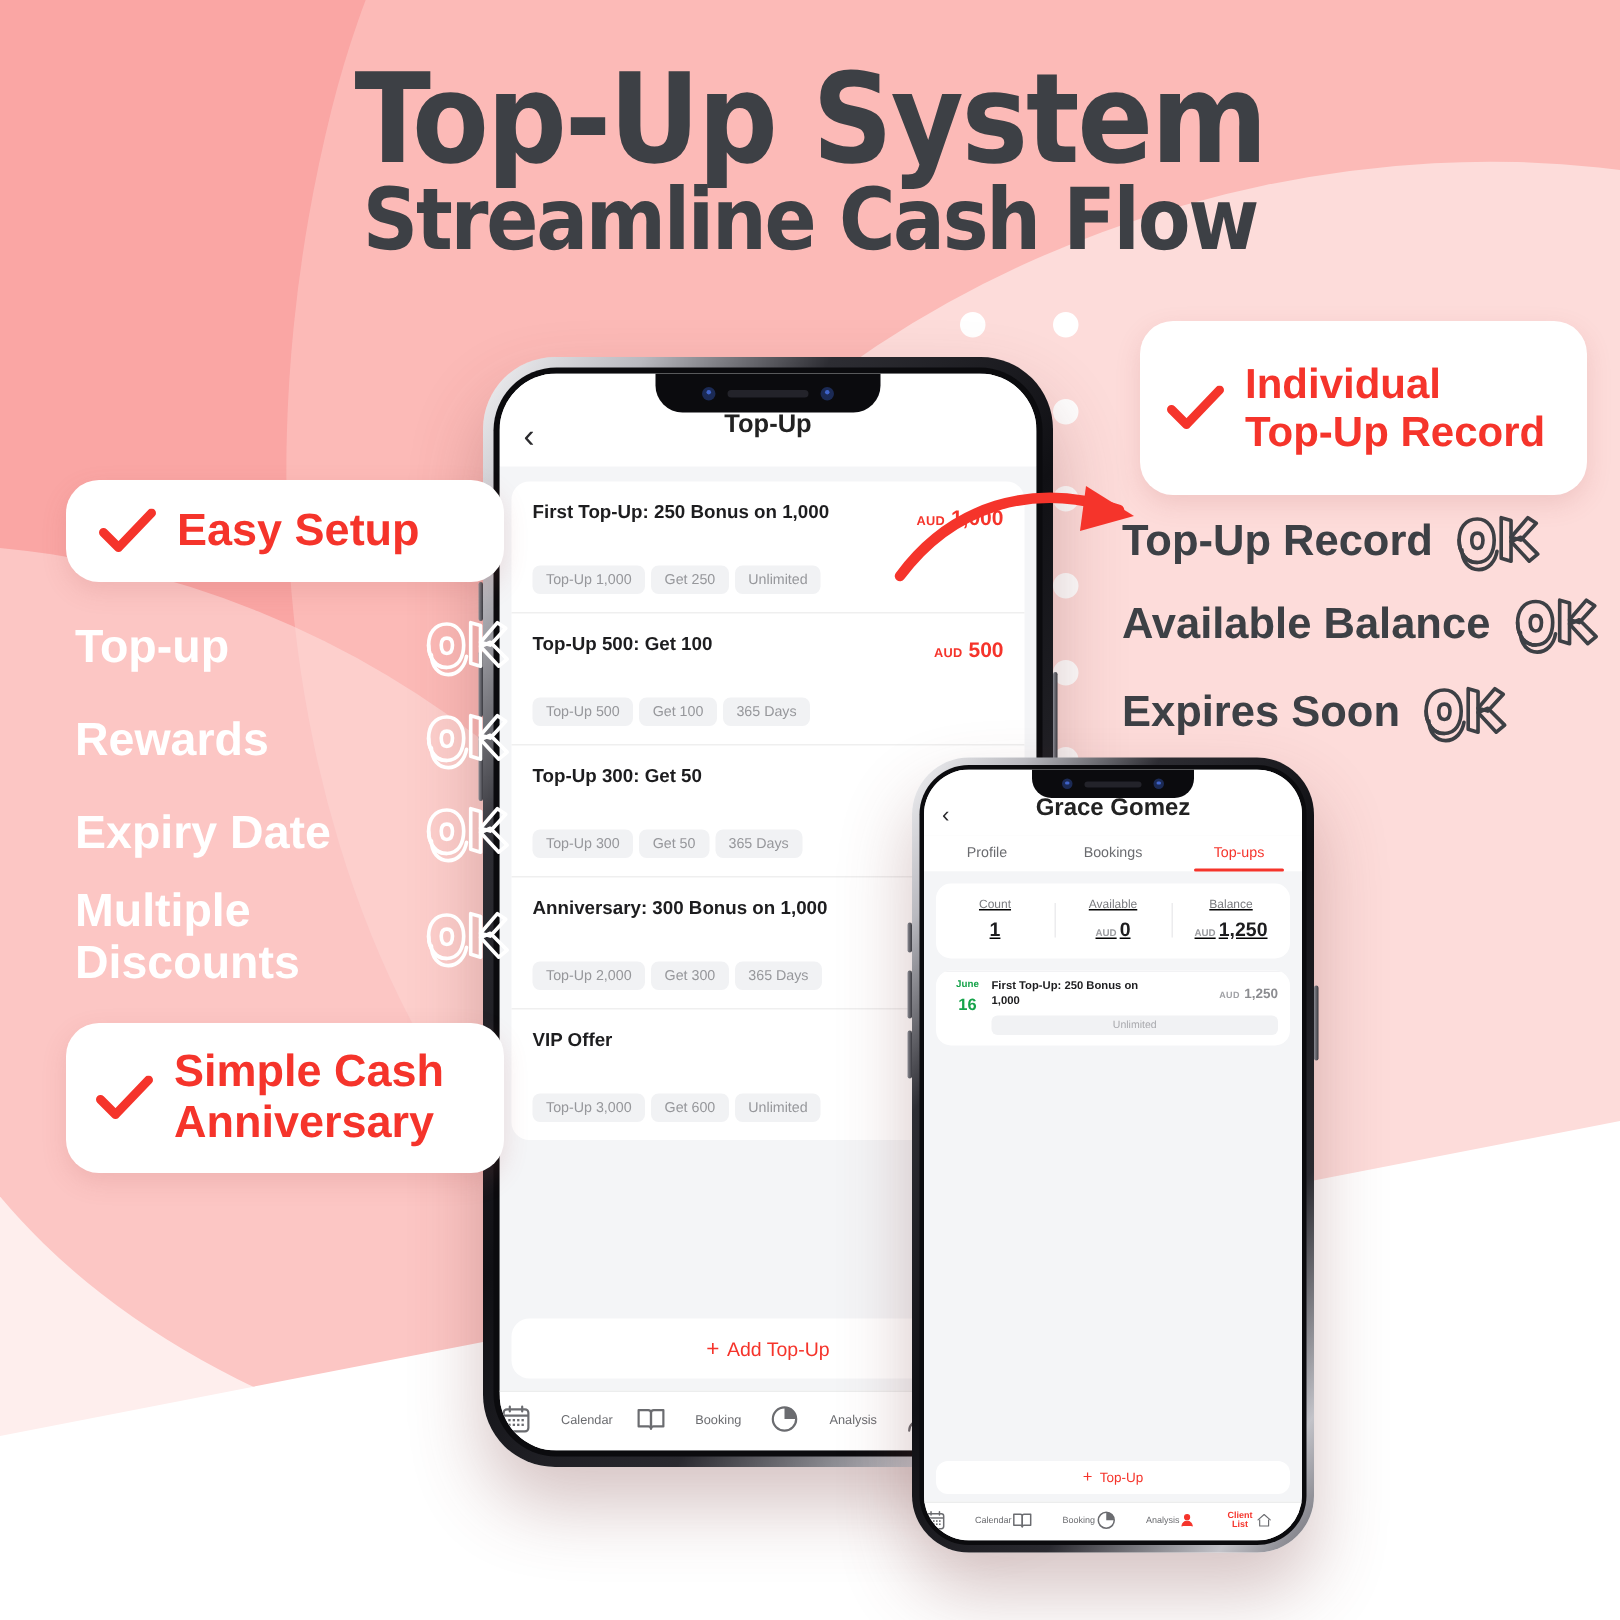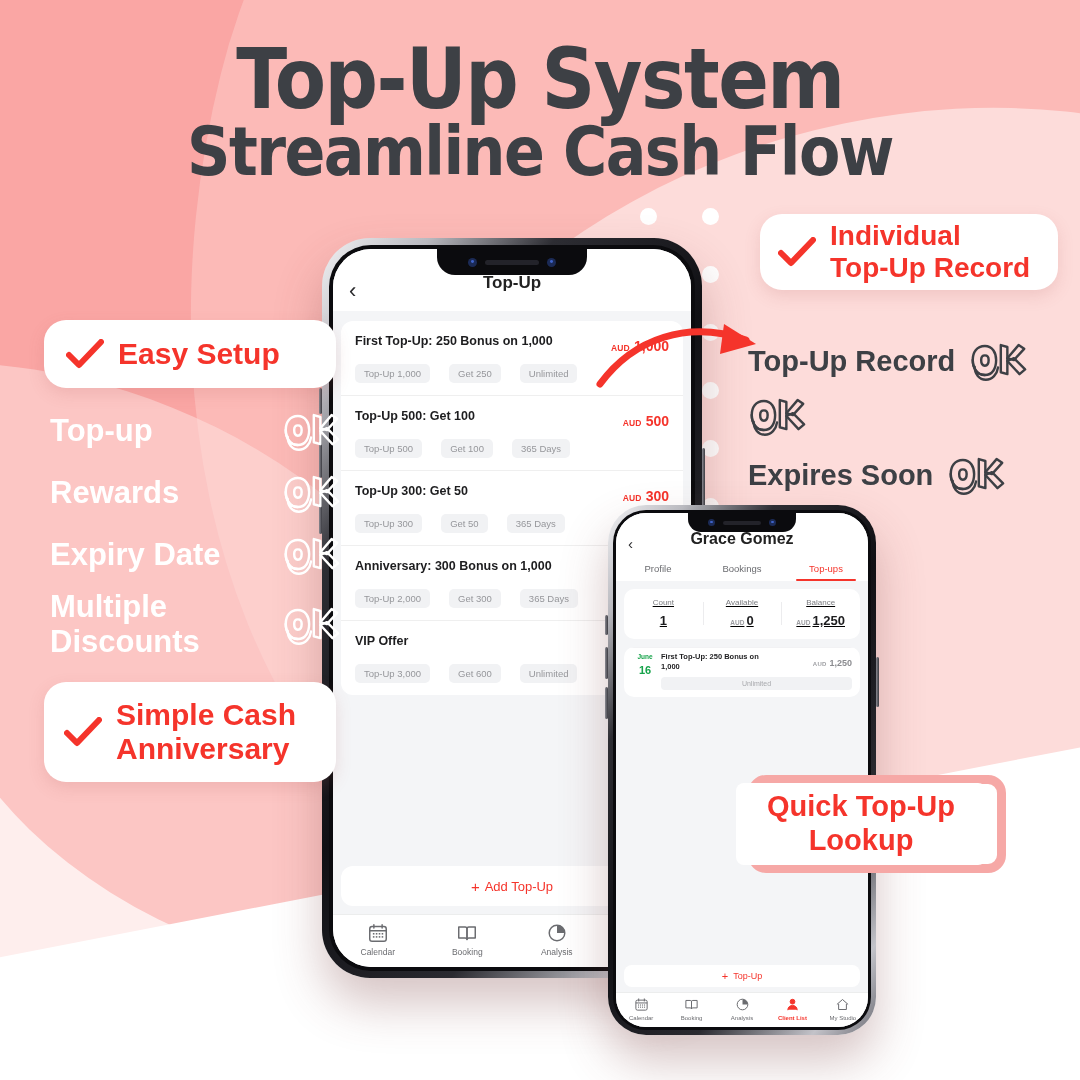--- a/index.html
+++ b/index.html
@@ -53,36 +53,36 @@
   
   .title-wrap {
     position:absolute; left:0; top:40px; width:1080px; text-align:center;
     z-index:6; line-height:.96;
   }
   .title-line {
     font-family:"DejaVu Sans Condensed","Liberation Sans", sans-serif;
     font-weight:bold; font-size:83px; color:#3D4045;
     letter-spacing:-1.5px; display:block;
   }
-  .title-line.l2 { font-size:67px; }
+  .title-line.l2 { font-size:57px; }
 
   
   .pill {
     position:absolute; background:#ffffff; border-radius:22px;
     box-shadow:0 6px 16px rgba(180,90,90,.17);
     display:flex; align-items:center; z-index:30;
   }
   .pill .check { flex:0 0 auto; margin-right:14px; }
   .pill-text { color:#F5342B; font-weight:bold; line-height:1.13; }
 
   #pill-easy { left:44px; top:320px; width:292px; height:68px; padding:0 16px 0 22px; }
   #pill-easy .pill-text { font-size:30px; }
   #pill-simple { left:44px; top:682px; width:292px; height:100px; padding:0 14px 0 20px; }
   #pill-simple .pill-text { font-size:30px; }
-  #pill-individual { left:760px; top:214px; width:298px; height:76px; padding:0 12px 0 18px; }
+  #pill-individual { left:760px; top:214px; width:298px; height:116px; padding:0 12px 0 18px; }
   #pill-individual .pill-text { font-size:28px; }
 
   
   .feat-row { position:absolute; display:flex; align-items:center; z-index:20; }
   .feat-label { font-weight:bold; }
   .feat-left .feat-label { color:#ffffff; font-size:31px; line-height:1.12; }
   .feat-right .feat-label { color:#3D4045; font-size:29px; }
 
   #feat-topup    { left:50px; top:408px; width:290px; }
   #feat-rewards  { left:50px; top:470px; width:290px;gap:10px; }
@@ -172,41 +172,41 @@
 
   .list-area { flex:1; overflow:hidden; background:#F4F5F7; padding:10px 8px 0; }
   .card { background:#ffffff; border-radius:12px; }
   .topup-row { padding:12px 14px 12px; position:relative; border-bottom:1px solid #efefef; }
   .topup-row:last-child { border-bottom:none; }
   .tr-top { display:flex; align-items:flex-start; justify-content:space-between; }
   .tr-name { font-size:12.5px; font-weight:bold; color:#1d1d1f; line-height:1.32; max-width:200px; }
   .tr-price { white-space:nowrap; padding-top:4px; }
   .cur { font-size:8.5px; color:#F5342B; font-weight:bold; letter-spacing:.2px; }
   .amt { font-size:14px; color:#F5342B; font-weight:bold; margin-left:4px; }
-  .tags { display:flex; gap:19px; margin-top:9px; flex-wrap:wrap; }
+  .tags { display:flex; gap:4px; margin-top:22px; flex-wrap:wrap; }
   .tag {
     background:#F1F2F4; color:#96979b; font-size:9.5px;
     padding:4px 9px; border-radius:5px; white-space:nowrap;
   }
 
   .add-bar {
     flex:0 0 auto; background:#F4F5F7; padding:6px 8px 8px;
   }
   .add-btn {
     background:#ffffff; border-radius:12px; height:40px;
     display:flex; align-items:center; justify-content:center;
     color:#F5342B; font-size:13px;
   }
   .add-btn .plus { margin-right:5px; font-size:15px; }
 
   .tabbar {
     flex:0 0 auto; background:#ffffff; display:flex;
     border-top:1px solid #eceded; padding:7px 0 10px;
   }
-  .tab { flex:1; display:flex; flex-direction:column; align-items:center; gap:3px;text-align:center; }
+  .tab { flex:1; display:flex; flex-direction:row; align-items:center; gap:19px;text-align:center; }
   .tab .ticon { width:22px; height:22px; display:block; }
   .tab .tlabel { font-size:8.5px; color:#6b6c70; }
   .tab.active .tlabel { color:#F5342B; font-weight:bold; }
 
   
   #phone-second .app-head { height:44px; padding:16px 12px 0; }
   #phone-second .app-title { font-size:16px; top:17px; }
   #phone-second .back-chev { font-size:15px; }
 
   .seg-tabs { background:#fff; display:flex; flex:0 0 auto; }
@@ -627,20 +627,21 @@
             <path d="M17 8 C8 8 4 15 4 23 C4 32 9 39 17 39 C25 39 29 32 29 23 C29 15 25 8 17 8 Z"></path>
             <path d="M17 39 C9 39 4 32 4 23 M6 30 C6 38 11 44 18 44 C25 44 30 38 31 31"></path>
             <path d="M17 18 C14 18 13 20 13 23 C13 26 14 29 17 29 C20 29 21 26 21 23 C21 20 20 18 17 18 Z"></path>
             <path d="M34 7 L34 36 L41 38 L41 9 Z"></path>
             <path d="M41 21 L53 7 L59 11 L48 23 Z"></path>
             <path d="M41 24 L54 38 L60 33 L48 21 Z"></path>
           </g>
         </svg></span>
   </div>
   <div class="feat-row feat-right" id="feat-balance">
+    <span class="feat-label">Available Balance</span>
     <span class="ok-sticker"><svg viewBox="0 0 62 48" width="100%" height="100%">
           <g fill="none" stroke="#3D4045" stroke-width="2.6" stroke-linejoin="round" stroke-linecap="round">
             <path d="M17 8 C8 8 4 15 4 23 C4 32 9 39 17 39 C25 39 29 32 29 23 C29 15 25 8 17 8 Z"></path>
             <path d="M17 39 C9 39 4 32 4 23 M6 30 C6 38 11 44 18 44 C25 44 30 38 31 31"></path>
             <path d="M17 18 C14 18 13 20 13 23 C13 26 14 29 17 29 C20 29 21 26 21 23 C21 20 20 18 17 18 Z"></path>
             <path d="M34 7 L34 36 L41 38 L41 9 Z"></path>
             <path d="M41 21 L53 7 L59 11 L48 23 Z"></path>
             <path d="M41 24 L54 38 L60 33 L48 21 Z"></path>
           </g>
         </svg></span>
@@ -652,23 +653,14 @@
             <path d="M17 8 C8 8 4 15 4 23 C4 32 9 39 17 39 C25 39 29 32 29 23 C29 15 25 8 17 8 Z"></path>
             <path d="M17 39 C9 39 4 32 4 23 M6 30 C6 38 11 44 18 44 C25 44 30 38 31 31"></path>
             <path d="M17 18 C14 18 13 20 13 23 C13 26 14 29 17 29 C20 29 21 26 21 23 C21 20 20 18 17 18 Z"></path>
             <path d="M34 7 L34 36 L41 38 L41 9 Z"></path>
             <path d="M41 21 L53 7 L59 11 L48 23 Z"></path>
             <path d="M41 24 L54 38 L60 33 L48 21 Z"></path>
           </g>
         </svg></span>
   </div>
 
-  <div id="quick-lookup">
-    <div class="frame"></div>
-    <div class="inner">
-      <span class="qtext">
-        <span>Quick Top-Up</span><br>
-        <span>Lookup</span>
-      </span>
-    </div>
-  </div>
 
 </div>
 
 </body></html>

